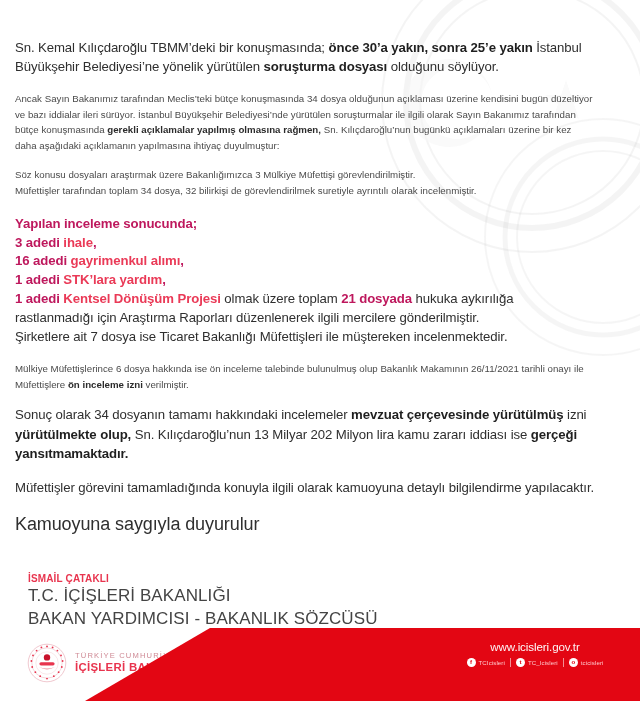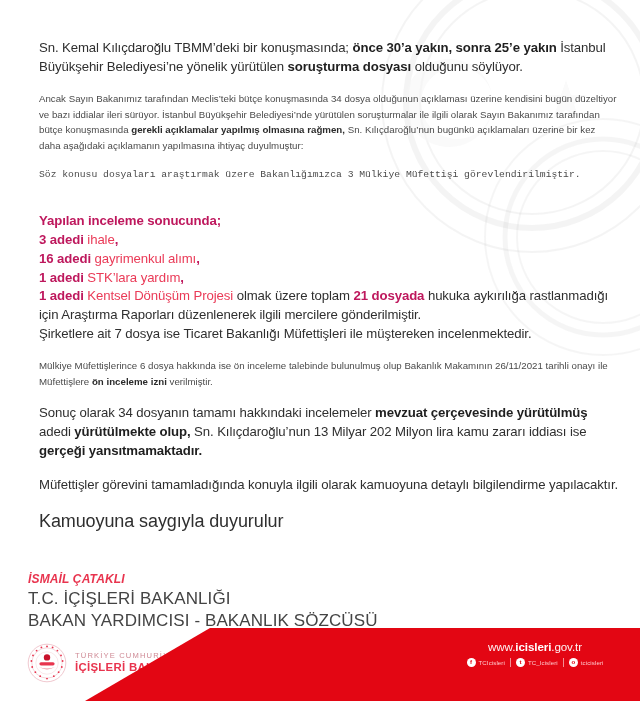--- a/index.html
+++ b/index.html
@@ -34,21 +34,21 @@
     right: -88px;
     width: 250px;
     height: 250px;
     opacity: 0.075;
     pointer-events: none;
   }
 
   
   .content {
     position: absolute;
-    left: 39px;
+    left: 15px;
     top: 38px;
     width: 580px;
     color: #3b3b3b;
   }
 
   p { margin: 0; }
 
   .lead {
     font-size: 13.2px;
     line-height: 1.47;
@@ -61,53 +61,52 @@
   .body-sm {
     font-size: 9.7px;
     line-height: 1.63;
     color: #4a4a4a;
     letter-spacing: 0.01px;
     margin-bottom: 13px;
   }
   .body-sm b { font-weight: bold; color: #2b2b2b; }
 
   .gap-a { }
-  .gap-b { margin-bottom: 29px; font-family: Liberation Mono, monospace; }
+  .gap-b { margin-bottom: 16px; }
   .gap-c { }
 
   .list-block {
     font-size: 13.2px;
     line-height: 1.43;
     color: #2f2f2f;
     letter-spacing: -0.1px;
     margin-bottom: 14px;
   }
   .list-block b { font-weight: bold; color: #be185d; }
-  .hl { color: #ea3a57; font-weight: normal; }
+  .hl { color: #ea3a57; font-weight: bold; }
 
   .tail-line {
     font-size: 18px;
     line-height: 1.45;
     color: #2f2f2f;
     letter-spacing: -0.1px;
   }
 
   
   .signature {
     position: absolute;
     left: 28px;
     top: 572px;
     line-height: 1.32;
   }
   .sig-name {
-    font-size: 12px;
+    font-size: 10px;
     font-weight: bold;
     color: #e8344e;
     letter-spacing: 0.15px;
-    font-style: italic;
   }
   .sig-line {
     font-size: 17px;
     color: #444444;
     letter-spacing: 0.1px;
   }
 
   
   .footer-logo {
     position: absolute;
@@ -150,21 +149,21 @@
     top: 640px;
     width: 210px;
     text-align: center;
   }
   .site-url {
     font-size: 11.6px;
     color: #ffffff;
     letter-spacing: -0.1px;
     white-space: nowrap;
   }
-  .site-url b { font-weight: bold; text-align: center; }
+  .site-url b { font-weight: normal; text-align: center; }
   .site-url .thin { font-weight: normal; opacity: 0.95; }
 
   .social-row {
     display: flex;
     align-items: center;
     justify-content: center;
     gap: 5px;
     margin-top: 5px;
   }
   .social {
@@ -223,27 +222,27 @@
     <circle cx="125" cy="125" r="86" fill="none" stroke="#8a8a8a" stroke-width="2"></circle>
     <path d="M125 52 a73 73 0 0 1 0 146 a58 58 0 0 0 0 -146 z" fill="#9a9a9a" opacity="0.5"></path>
   </svg>
 
   <div class="content">
 
     <p class="lead" id="p1"><span>Sn. Kemal Kılıçdaroğlu TBMM’deki bir konuşmasında; </span><b>önce 30’a yakın, sonra 25’e yakın</b><span> İstanbul Büyükşehir Belediyesi’ne yönelik yürütülen </span><b>soruşturma dosyası</b><span> olduğunu söylüyor.</span></p>
 
     <p class="body-sm gap-a" id="p2"><span>Ancak Sayın Bakanımız tarafından Meclis’teki bütçe konuşmasında 34 dosya olduğunun açıklaması üzerine kendisini bugün düzeltiyor ve bazı iddialar ileri sürüyor. İstanbul Büyükşehir Belediyesi’nde yürütülen soruşturmalar ile ilgili olarak Sayın Bakanımız tarafından bütçe konuşmasında </span><b>gerekli açıklamalar yapılmış olmasına rağmen,</b><span> Sn. Kılıçdaroğlu’nun  bugünkü açıklamaları üzerine bir kez daha aşağıdaki açıklamanın yapılmasına ihtiyaç duyulmuştur:</span></p>
 
-    <p class="body-sm gap-b" id="p3"><span>Söz konusu dosyaları araştırmak üzere Bakanlığımızca 3 Mülkiye Müfettişi görevlendirilmiştir.</span><br></p>
+    <p class="body-sm gap-b" id="p3"><span>Söz konusu dosyaları araştırmak üzere Bakanlığımızca 3 Mülkiye Müfettişi görevlendirilmiştir.</span><br><span>Müfettişler tarafından toplam 34 dosya, 32 bilirkişi de görevlendirilmek suretiyle ayrıntılı olarak incelenmiştir.</span></p>
 
     <div class="list-block" id="findings"><b>Yapılan inceleme sonucunda;</b><br><span><b>3 adedi </b><span class="hl">ihale</span><b>,</b></span><br><span><b>16 adedi </b><span class="hl">gayrimenkul alımı</span><b>,</b></span><br><span><b>1 adedi </b><span class="hl">STK’lara yardım</span><b>,</b></span><br><span><b>1 adedi </b><span class="hl">Kentsel Dönüşüm Projesi</span></span><span> olmak üzere toplam </span><b>21 dosyada</b><span> hukuka aykırılığa rastlanmadığı için Araştırma Raporları düzenlenerek ilgili mercilere gönderilmiştir.</span><br><span>Şirketlere ait 7 dosya ise Ticaret Bakanlığı Müfettişleri ile müştereken incelenmektedir.</span></div>
 
     <p class="body-sm gap-c" id="p5"><span>Mülkiye Müfettişlerince 6 dosya hakkında ise ön inceleme talebinde bulunulmuş olup Bakanlık Makamının 26/11/2021 tarihli onayı ile Müfettişlere </span><b>ön inceleme izni</b><span> verilmiştir.</span></p>
 
-    <p class="lead" id="p6"><span>Sonuç olarak 34 dosyanın tamamı hakkındaki incelemeler </span><b>mevzuat çerçevesinde yürütülmüş</b><span> adedi </span><b>yürütülmekte olup,</b><span> Sn. Kılıçdaroğlu’nun 13 Milyar 202 Milyon lira kamu zararı iddiası ise </span><b>gerçeği yansıtmamaktadır.</b></p>
+    <p class="lead" id="p6"><span>Sonuç olarak 34 dosyanın tamamı hakkındaki incelemeler </span><b>mevzuat çerçevesinde yürütülmüş</b><span> izni </span><b>yürütülmekte olup,</b><span> Sn. Kılıçdaroğlu’nun 13 Milyar 202 Milyon lira kamu zararı iddiası ise </span><b>gerçeği yansıtmamaktadır.</b></p>
 
     <p class="lead">Müfettişler görevini tamamladığında konuyla ilgili olarak kamuoyuna detaylı bilgilendirme yapılacaktır.</p>
 
     <p class="tail-line">Kamuoyuna saygıyla duyurulur</p>
   </div>
 
   <div class="signature">
     <div class="sig-name">İSMAİL ÇATAKLI</div>
     <div class="sig-line">T.C. İÇİŞLERİ BAKANLIĞI</div>
     <div class="sig-line">BAKAN YARDIMCISI - BAKANLIK SÖZCÜSÜ</div>

